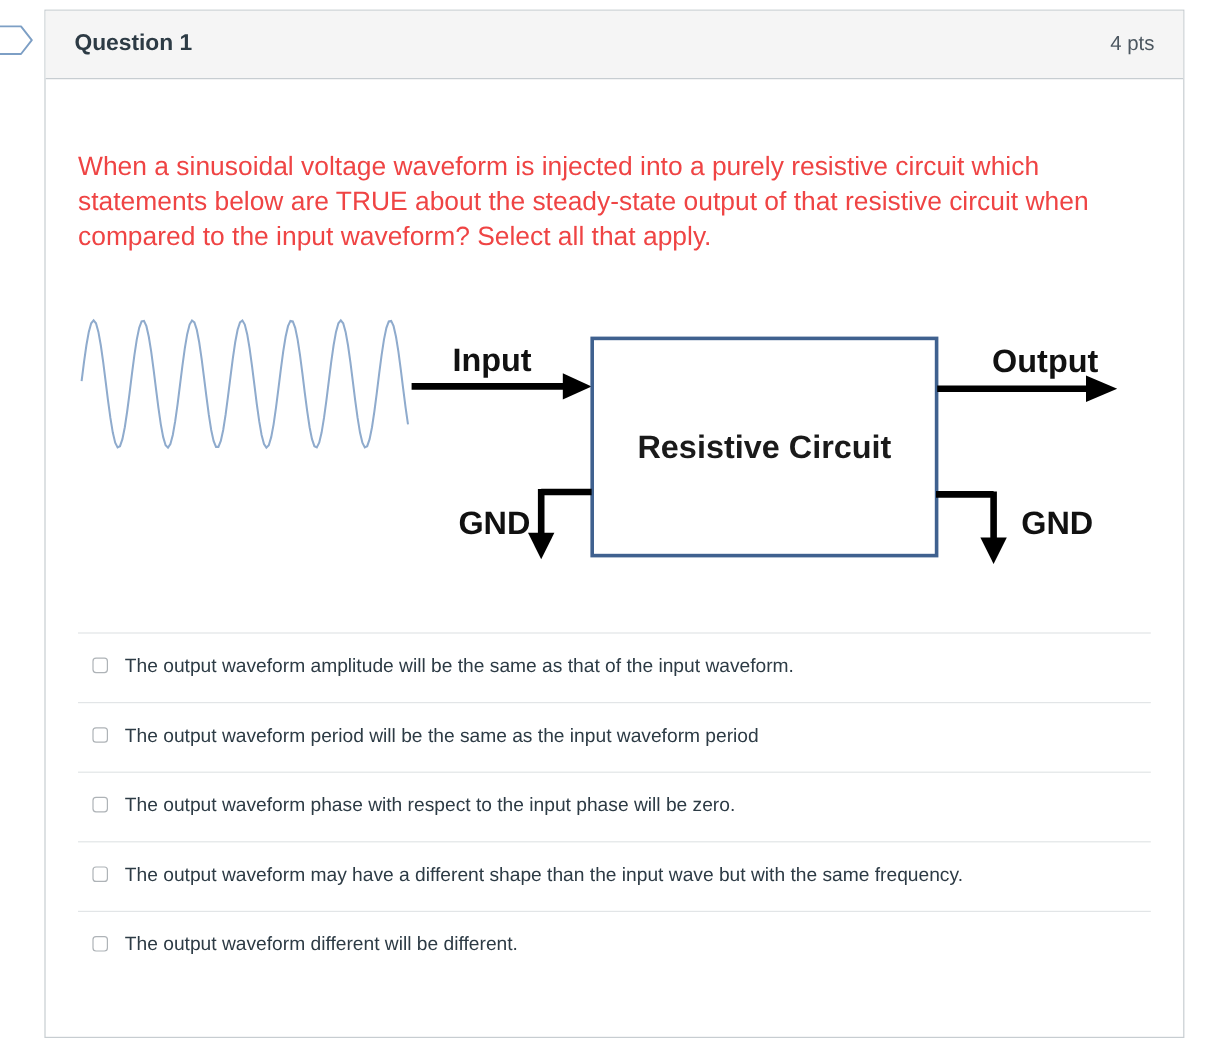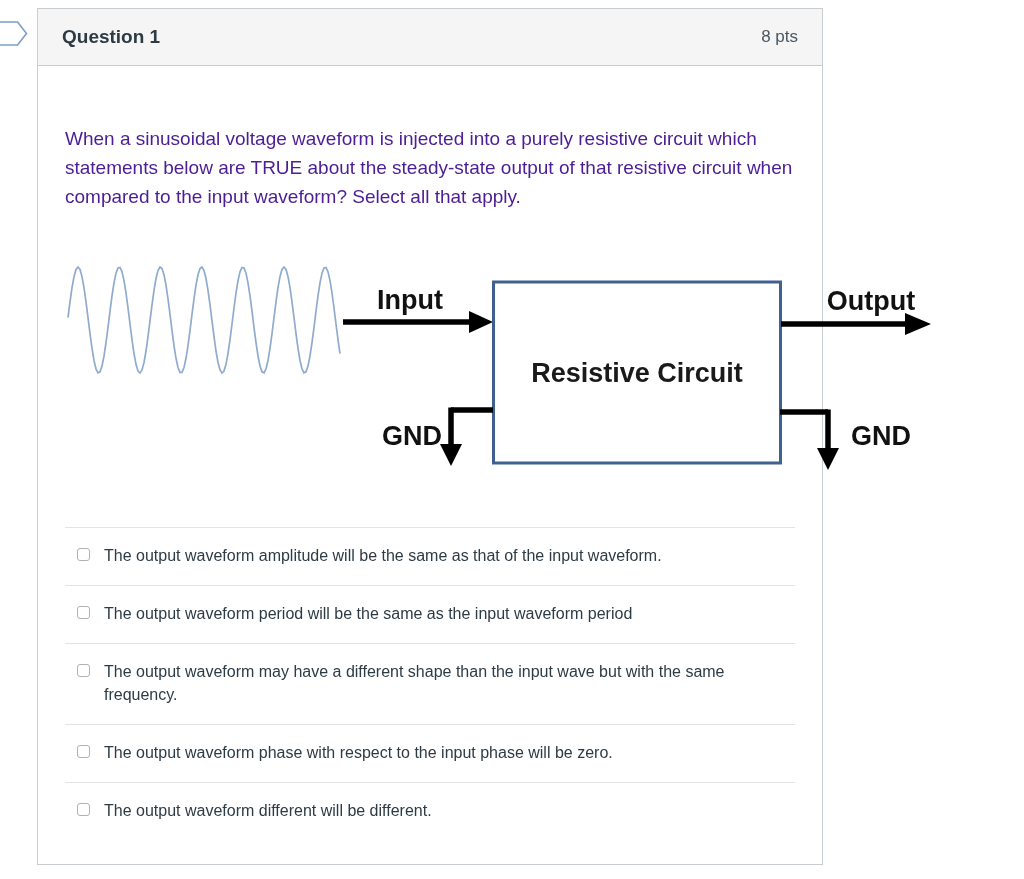--- a/index.html
+++ b/index.html
@@ -12,21 +12,21 @@
     position: relative;
   }
   .flag-marker {
     position: absolute;
     left: 0; top: 20px;
     width: 28px; height: 27px;
   }
   .question-card {
     position: absolute;
     left: 37px; top: 8px;
-    width: 786px; height: 857px;
+    width: 950px; height: 857px;
     background: #ffffff;
     border: 1px solid #c7cdd1;
   }
   .card-header {
     height: 57px;
     background: #f5f5f5;
     border-bottom: 1px solid #c7cdd1;
     display: flex;
     justify-content: space-between;
     align-items: center;
@@ -39,23 +39,23 @@
   }
   .q-pts {
     font-size: 17px;
     color: #4c5760;
   }
   .card-body {
     padding: 0 27px;
   }
   .question-text {
     margin: 58px 0 0 0;
-    font-size: 19px;
+    font-size: 22px;
     line-height: 29px;
-    color: #4c1d95;
+    color: #ef4444;
     max-width: 880px;
   }
   .diagram-svg {
     display: block;
     margin-top: 41px;
   }
   .diagram-svg text {
     font-family: "Liberation Sans", sans-serif;
   }
   .answers-list {
@@ -88,21 +88,21 @@
 </head>
 <body>
 
 <svg class="flag-marker" viewBox="0 0 28 27">
   <polygon points="-14,2 17.5,2 26.5,13.5 17.5,25 -14,25" fill="#ffffff" stroke="#7d9fc5" stroke-width="1.6" stroke-linejoin="round"></polygon>
 </svg>
 
 <div class="question-card">
   <div class="card-header">
     <span class="q-title">Question 1</span>
-    <span class="q-pts">8 pts</span>
+    <span class="q-pts">4 pts</span>
   </div>
 
   <div class="card-body">
     <p class="question-text">When a sinusoidal voltage waveform is injected into a purely resistive circuit which statements below are TRUE about the steady-state output of that resistive circuit when compared to the input waveform? Select all that apply.</p>
 
     <svg class="diagram-svg" width="905" height="240" viewBox="0 0 905 240">
 
       <polyline fill="none" stroke-width="1.7" points="3,65.6 5,49.8 7,35.7 9,24.6 11,17.4 13,15.0 15,17.4 17,24.6 19,35.7 21,49.8 23,65.6 25,81.6 27,96.3 29,108.5 31,116.9 33,120.8 35,119.8 37,114.0 39,104.0 41,90.7 43,75.3 45,59.2 47,43.9 49,30.8 51,21.2 53,15.9 55,15.4 57,19.8 59,28.6 61,41.0 63,56.0 65,72.0 67,87.7 69,101.6 71,112.3 73,119.0 75,121.0 77,118.0 79,110.5 81,99.0 83,84.7 85,68.8 87,52.9 89,38.3 91,26.5 93,18.5 95,15.1 97,16.6 99,22.8 101,33.2 103,46.8 105,62.4 107,78.4 109,93.6 111,106.3 113,115.5 115,120.4 117,120.4 119,115.5 121,106.3 123,93.6 125,78.4 127,62.4 129,46.8 131,33.2 133,22.8 135,16.6 137,15.1 139,18.5 141,26.5 143,38.3 145,52.9 147,68.8 149,84.7 151,99.0 153,110.5 155,118.0 157,121.0 159,119.0 161,112.3 163,101.6 165,87.7 167,72.0 169,56.0 171,41.0 173,28.6 175,19.8 177,15.4 179,15.9 181,21.2 183,30.8 185,43.9 187,59.2 189,75.3 191,90.7 193,104.0 195,114.0 197,119.8 199,120.8 201,116.9 203,108.5 205,96.3 207,81.6 209,65.6 211,49.8 213,35.7 215,24.6 217,17.4 219,15.0 221,17.4 223,24.6 225,35.7 227,49.8 229,65.6 231,81.6 233,96.3 235,108.5 237,116.9 239,120.8 241,119.8 243,114.0 245,104.0 247,90.7 249,75.3 251,59.2 253,43.9 255,30.8 257,21.2 259,15.9 261,15.4 263,19.8 265,28.6 267,41.0 269,56.0 271,72.0 273,87.7 275,101.6" stroke="#8fabcd"></polyline>
 
       <line x1="278" y1="70" x2="406" y2="70" stroke="#000000" stroke-width="5.5"></line>
@@ -131,25 +131,25 @@
         <div class="answer-row">
     <input type="checkbox" class="answer-checkbox" style="">
     <span class="answer-label">The output waveform amplitude will be the same as that of the input waveform.</span>
   </div>
         <div class="answer-row">
     <input type="checkbox" class="answer-checkbox" style="">
     <span class="answer-label">The output waveform period will be the same as the input waveform period</span>
   </div>
         <div class="answer-row">
     <input type="checkbox" class="answer-checkbox" style="">
-    <span class="answer-label">The output waveform may have a different shape than the input wave but with the same frequency.</span>
+    <span class="answer-label">The output waveform phase with respect to the input phase will be zero.</span>
   </div>
         <div class="answer-row">
     <input type="checkbox" class="answer-checkbox" style="">
-    <span class="answer-label">The output waveform phase with respect to the input phase will be zero.</span>
+    <span class="answer-label">The output waveform may have a different shape than the input wave but with the same frequency.</span>
   </div>
         <div class="answer-row">
     <input type="checkbox" class="answer-checkbox" style="">
     <span class="answer-label">The output waveform different will be different.</span>
   </div>
       </div>
   </div>
 </div>
 
 </body></html>

